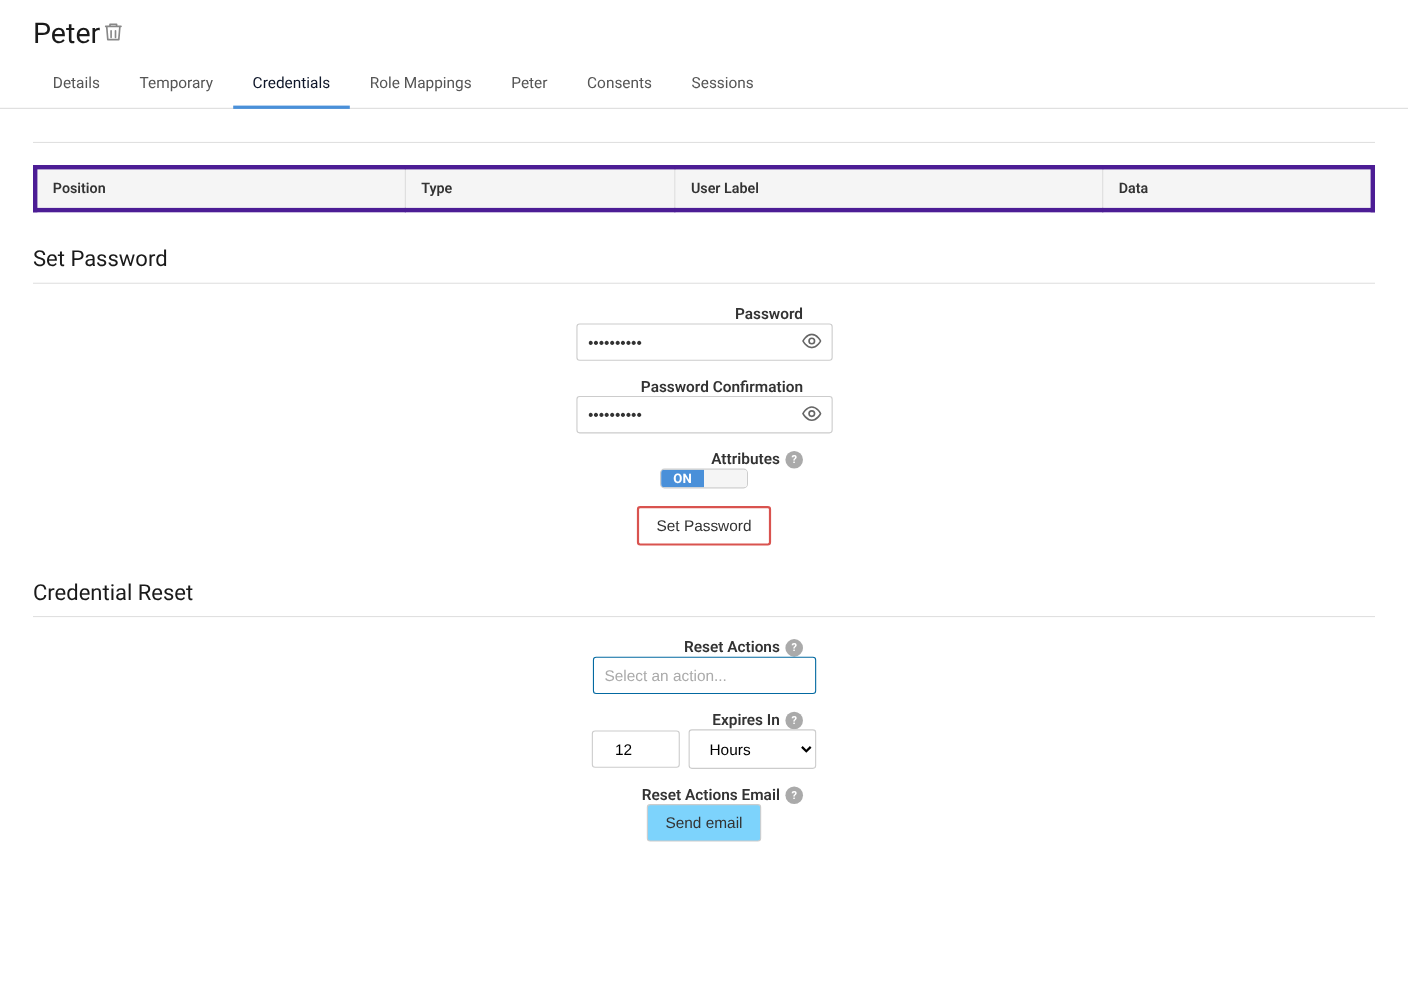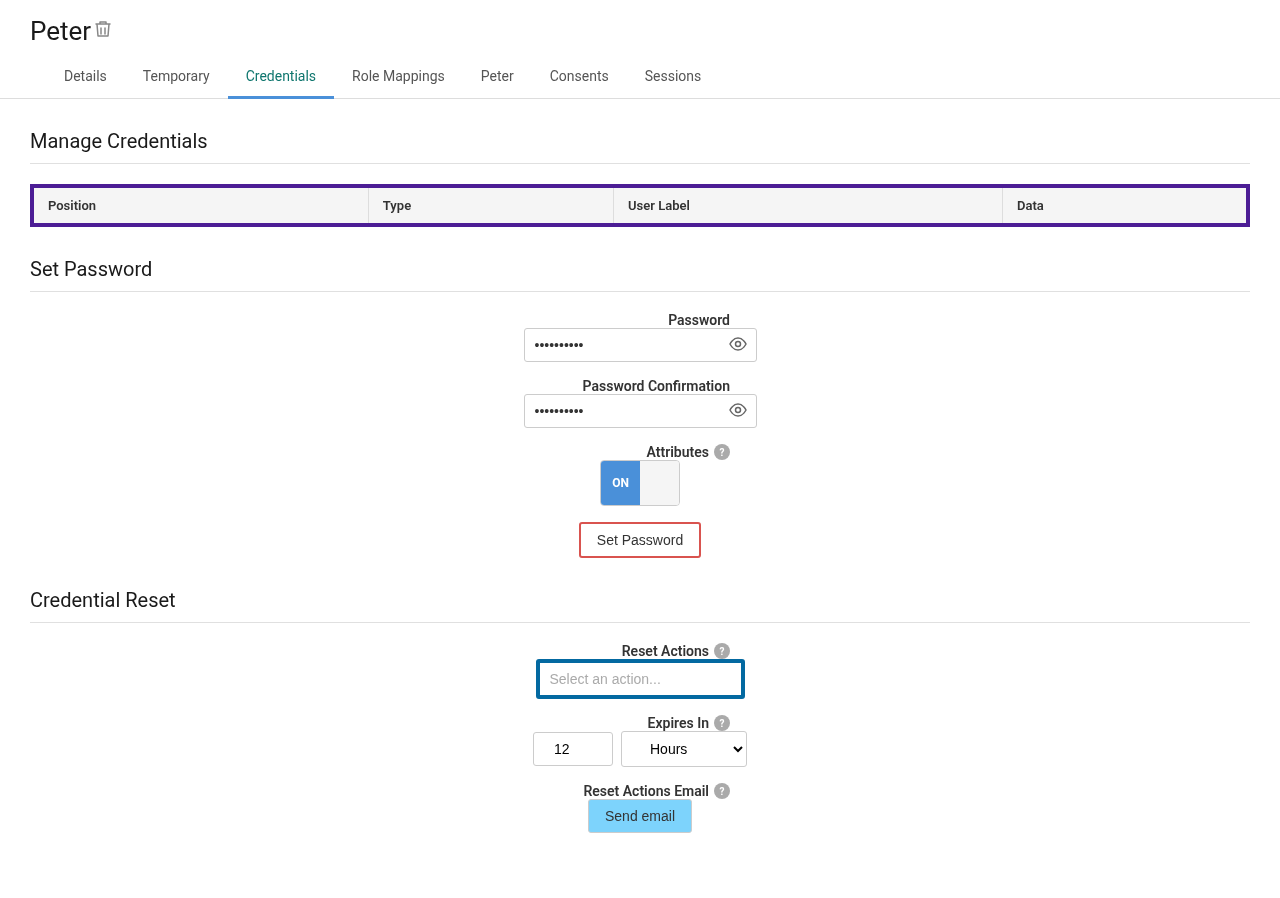--- a/index.html
+++ b/index.html
@@ -25,36 +25,36 @@
 
     .trash-icon {
       color: #888;
       font-size: 16px;
       cursor: pointer;
     }
 
     .tabs-bar {
       display: flex;
       border-bottom: 1px solid #ddd;
-      padding: 0 46px;
+      padding: 0 30px;
       margin-top: 10px;
     }
 
     .tab-item {
       padding: 12px 18px;
       cursor: pointer;
       color: #555;
       border-bottom: 3px solid transparent;
       margin-bottom: -1px;
       text-decoration: none;
       font-size: 14px;
     }
 
     .tab-item.active {
-      color: #0f766e;
+      color: #0f172a;
       border-bottom: 3px solid #4a90d9;
     }
 
     .content {
       padding: 30px 30px;
     }
 
     .section-title {
       font-size: 20px;
       font-weight: 400;
@@ -149,21 +149,21 @@
       right: 10px;
       color: #555;
       cursor: pointer;
       font-size: 16px;
     }
 
     .toggle {
       display: flex;
       align-items: center;
       width: 80px;
-      height: 46px;
+      height: 18px;
       border-radius: 4px;
       overflow: hidden;
       cursor: pointer;
       border: 1px solid #ccc;
     }
 
     .toggle-on {
       background: #4a90d9;
       color: #fff;
       flex: 1;
@@ -213,33 +213,33 @@
 
     .expires-input {
       width: 80px;
       padding: 8px 20px;
       border: 1px solid #ccc;
       border-radius: 3px;
       font-size: 14px;
     }
 
     .expires-select {
-      padding: 8px 30px 8px 24px;
+      padding: 8px 30px 8px 14px;
       border: 1px solid #ccc;
       border-radius: 3px;
       font-size: 14px;
       background: #fff;
       cursor: pointer;
       appearance: auto;
     }
 
     .reset-actions-input {
       width: 100%;
       padding: 8px 10px;
-      border: 4px solid #0369a1;
+      border: 1px solid #0369a1;
       border-radius: 3px;
       font-size: 14px;
       color: #999;
       background: #fff;
     }
 
     .reset-actions-input::placeholder {
       color: #aaa;
     }
   </style>
@@ -261,21 +261,20 @@
   <a class="tab-item active">Credentials</a>
   <a class="tab-item">Role Mappings</a>
   <a class="tab-item">Peter</a>
   <a class="tab-item">Consents</a>
   <a class="tab-item">Sessions</a>
 </div>
 
 <div class="content">
 
   <div class="form-section">
-    <h2 class="section-title">Manage Credentials</h2>
     <hr class="section-divider">
     <table class="credentials-table">
       <thead>
         <tr>
           <th>Position</th>
           <th>Type</th>
           <th>User Label</th>
           <th>Data</th>
         </tr>
       </thead>

